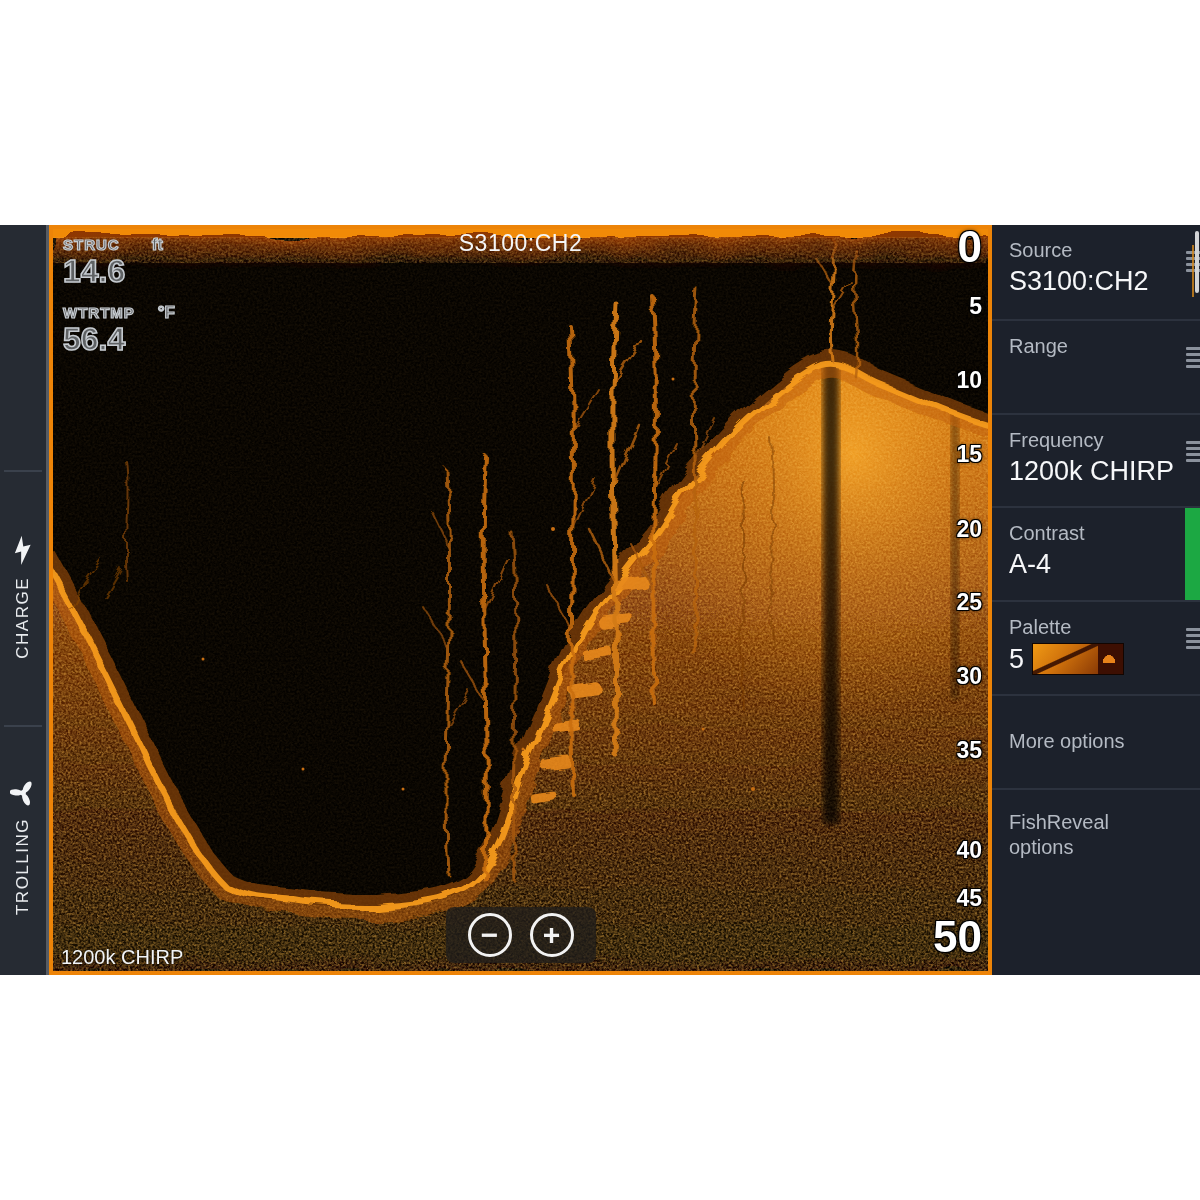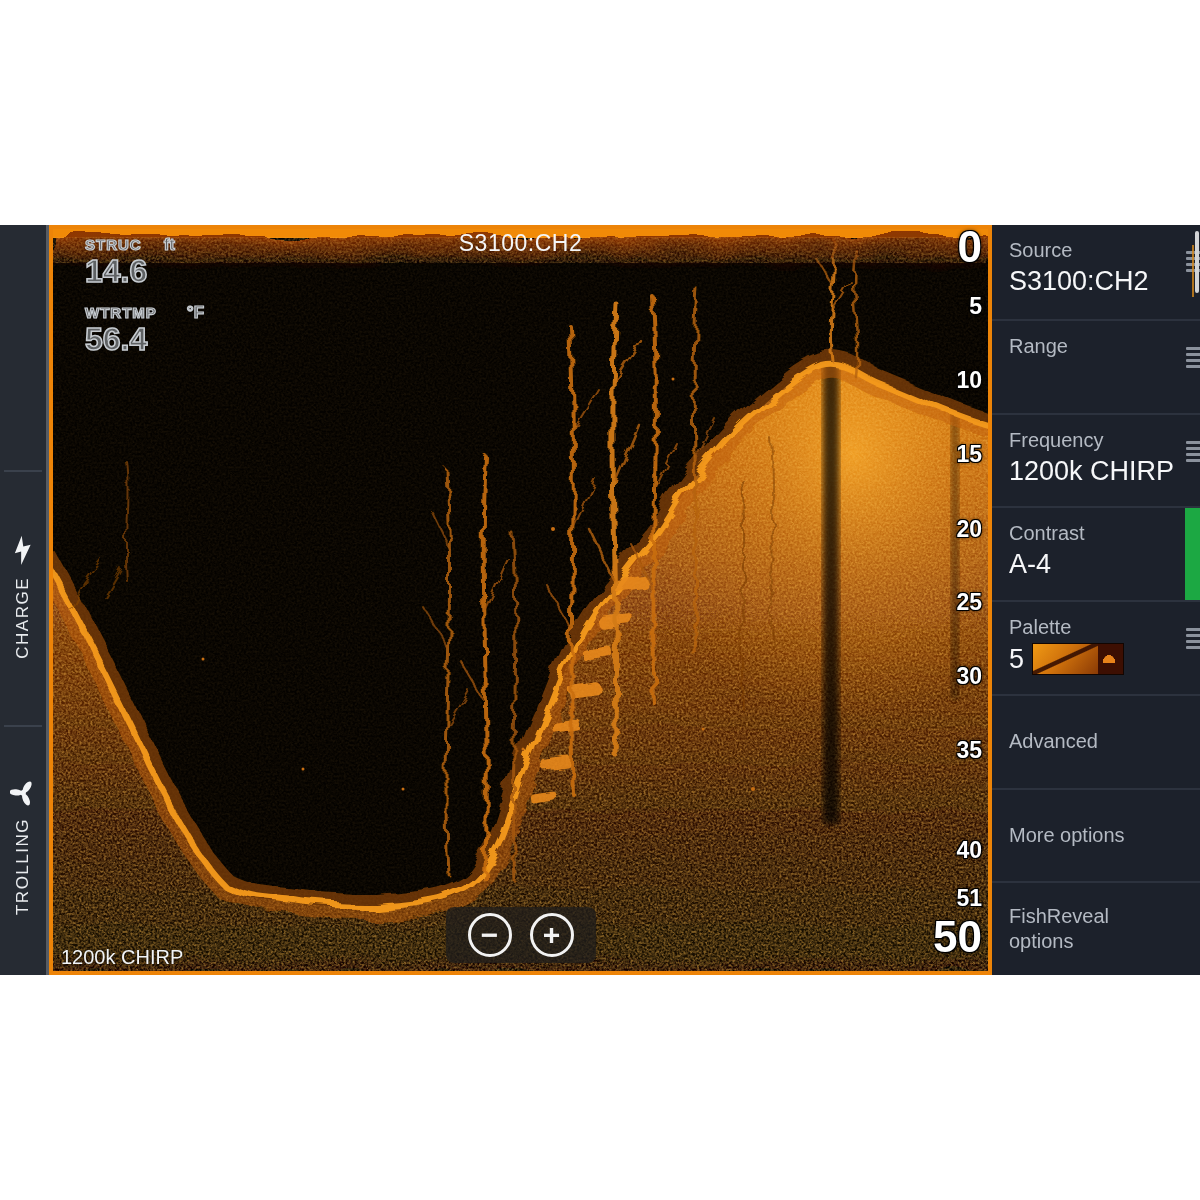--- a/index.html
+++ b/index.html
@@ -29,21 +29,20 @@
   .sonar-title{
     position:absolute;top:1px;left:0;width:100%;text-align:center;
     color:#f4f6f8;font-size:23px;letter-spacing:.5px;
   }
   .gauge{position:absolute;left:10px;}
   .gauge-row{display:flex;justify-content:space-between;align-items:baseline;}
   .outline-txt{
     color:rgba(25,22,20,.45);
     -webkit-text-stroke:1.2px #c7ccd1;
     text-shadow:0 0 1px #9aa0a6;
-    margin-left:22px;
   }
   .gauge-label{font-size:15px;font-weight:bold;letter-spacing:1px;}
   .gauge-unit{font-size:17px;font-weight:bold;}
   .gauge-value{font-size:32px;font-weight:bold;line-height:1.02;-webkit-text-stroke:1.6px #c7ccd1;}
   .depth{
     position:absolute;right:6px;color:#ffffff;font-weight:bold;font-size:23px;
     text-shadow:-1px -1px 0 #000,1px -1px 0 #000,-1px 1px 0 #000,1px 1px 0 #000, 0 0 4px #000;
   }
   .depth.big{font-size:44px;line-height:1;}
   .chirp-label{
@@ -254,21 +253,21 @@
 
   <span class="depth big" style="top:-4px">0</span>
   <span class="depth" style="top:64px">5</span>
   <span class="depth" style="top:138px">10</span>
   <span class="depth" style="top:212px">15</span>
   <span class="depth" style="top:287px">20</span>
   <span class="depth" style="top:360px">25</span>
   <span class="depth" style="top:434px">30</span>
   <span class="depth" style="top:508px">35</span>
   <span class="depth" style="top:608px">40</span>
-  <span class="depth" style="top:656px">51</span>
+  <span class="depth" style="top:656px">45</span>
   <span class="depth big" style="top:686px">50</span>
 
   <div class="chirp-label">1200k CHIRP</div>
 
   <div class="zoomctl">
     <button class="zbtn">
       <span>−</span>
     </button>
     <button class="zbtn">
       <span>+</span>
@@ -330,23 +329,20 @@
       </span>
     </div>
     <div class="list-icon">
         <i></i>
         <i></i>
         <i></i>
         <i></i>
       </div>
   </div>
 
-  <div class="menu-item action">
-    <div class="mi-label">Advanced</div>
-  </div>
 
   <div class="menu-item action">
     <div class="mi-label">More options</div>
   </div>
 
   <div class="menu-item action">
     <div class="mi-label">FishReveal options</div>
   </div>
 </div>
 

